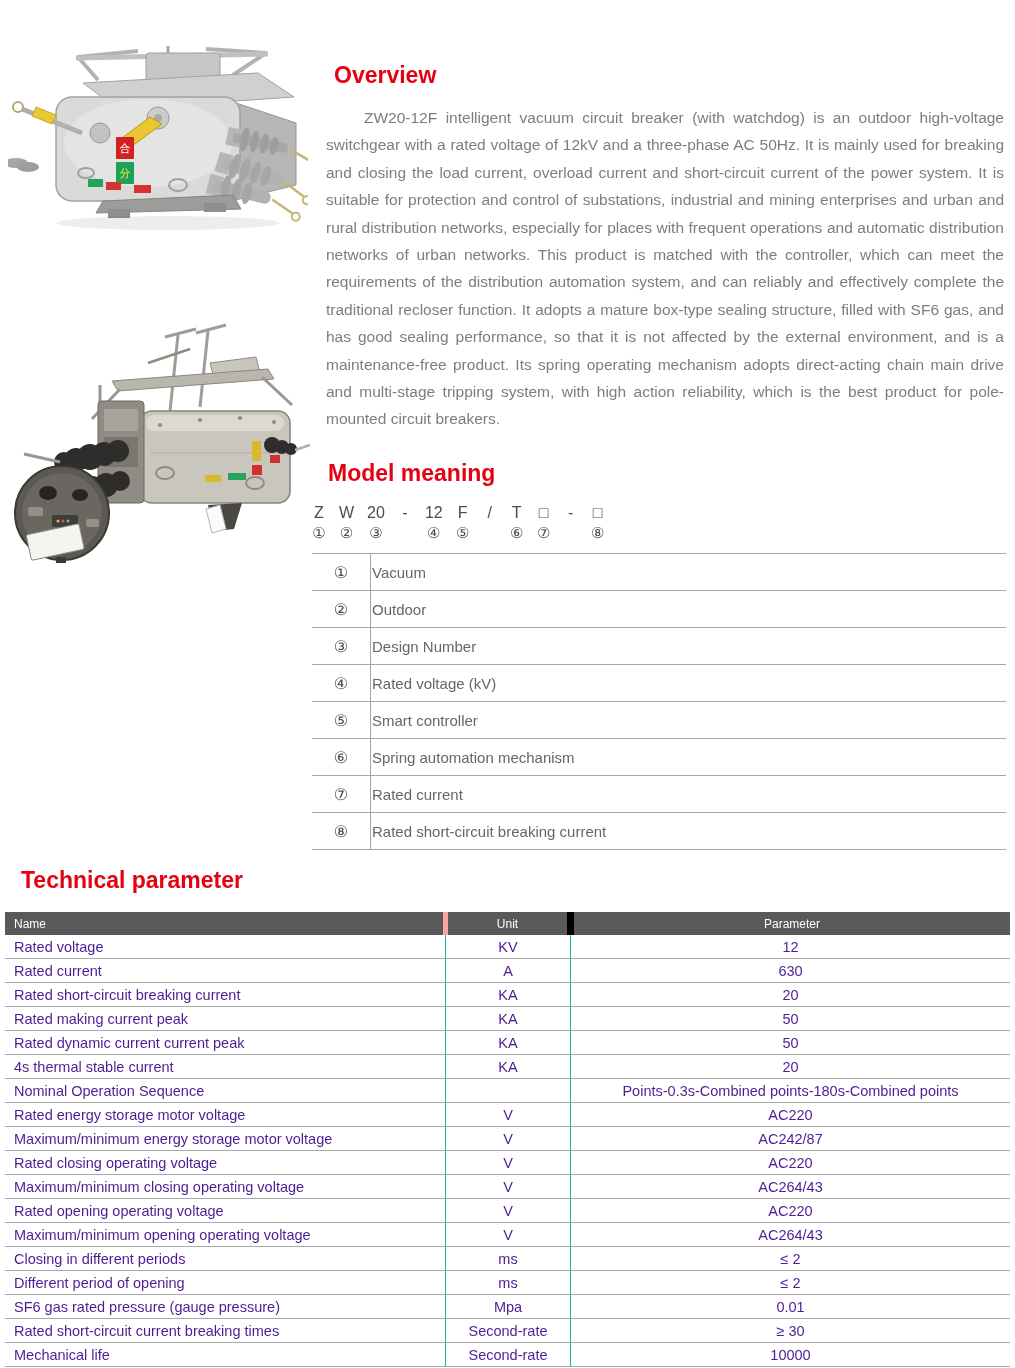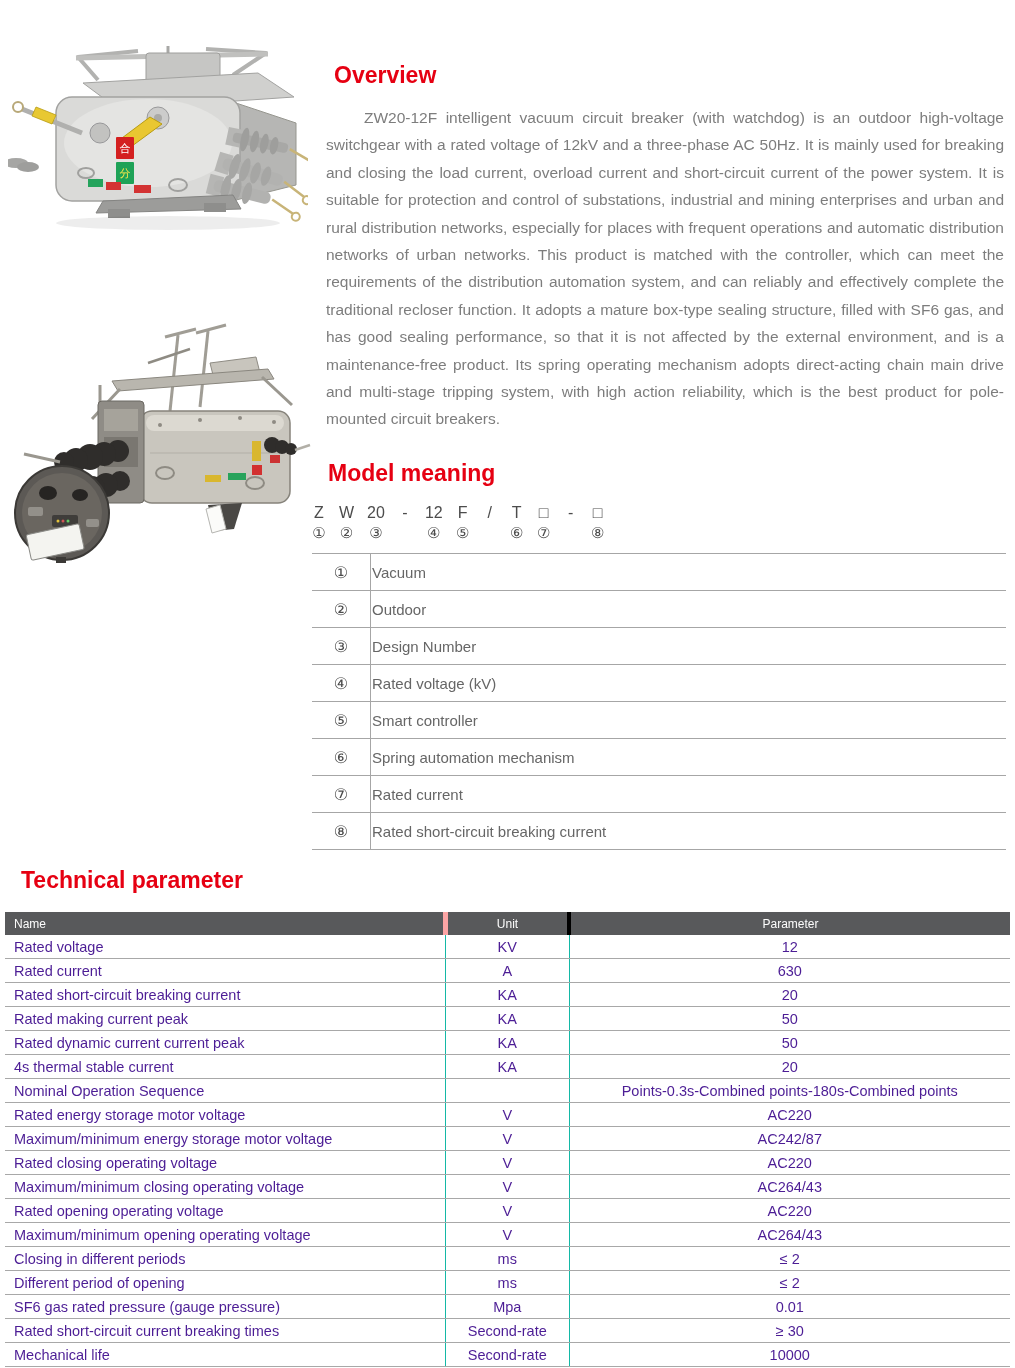--- a/index.html
+++ b/index.html
@@ -29,21 +29,21 @@
   .model-table td.num{width:56px;text-align:center;border-right:1px solid #a6a6a6;
                       font-size:16px;color:#4c4c4c;}
   .model-table td.label{font-size:15px;color:#666;}
 
   
   .technical{position:absolute;left:5px;top:851px;width:1005px;}
   .tech-table{width:100%;border-collapse:collapse;margin-top:19px;table-layout:fixed;}
   .tech-table th{background:#58595b;color:#fdfdfd;font-weight:400;font-size:12px;height:21px;}
   .tech-table th.h-name{width:428px;text-align:left;padding-left:9px;}
   .tech-table th.h-unit{width:117px;border-left:5px solid #fca5a5;}
-  .tech-table th.h-param{border-left:4px solid #000000;}
+  .tech-table th.h-param{border-left:7px solid #000000;}
   .tech-table td{height:21px;font-size:14.5px;color:#4c1d95;border-bottom:1px solid #a8a8a8;}
   .tech-table td.c-name{padding-left:9px;}
   .tech-table td.c-unit,.tech-table td.c-param{text-align:center;border-left:1px solid #14b8a6;}
 </style>
 </head>
 <body>
 
 <div class="page">
 
   <svg class="photo1" viewBox="0 0 300 192">

